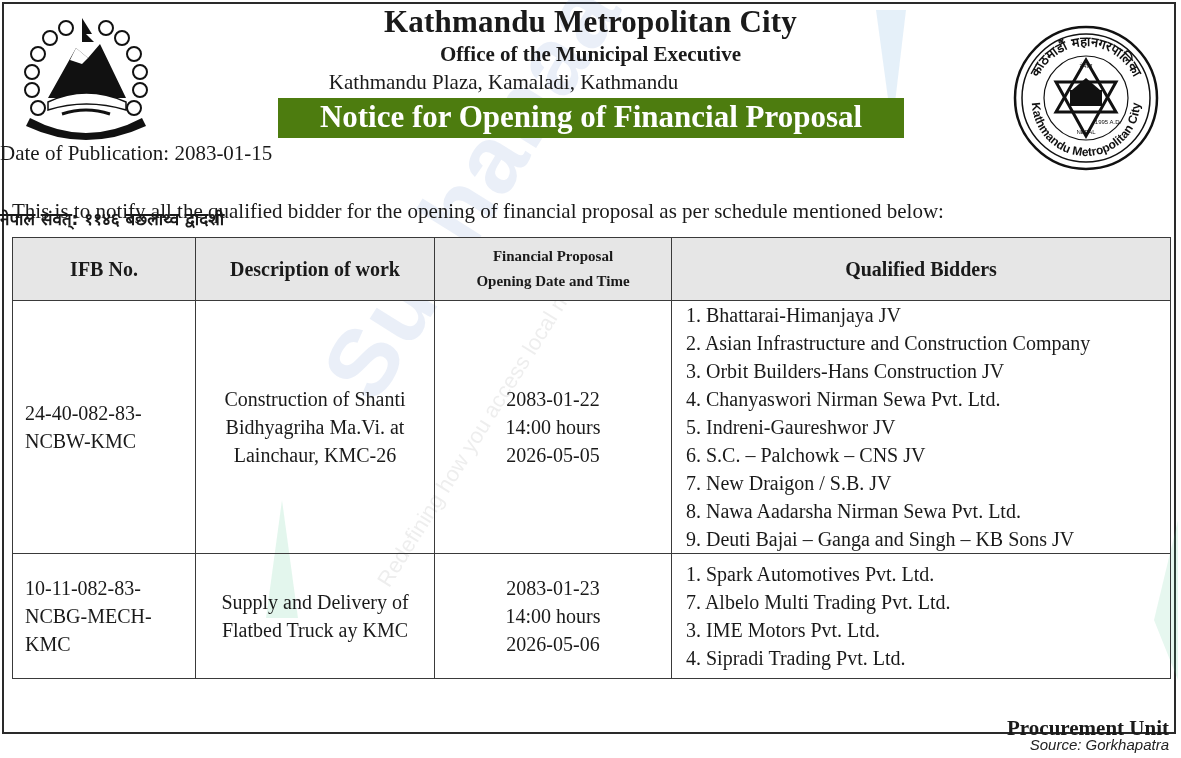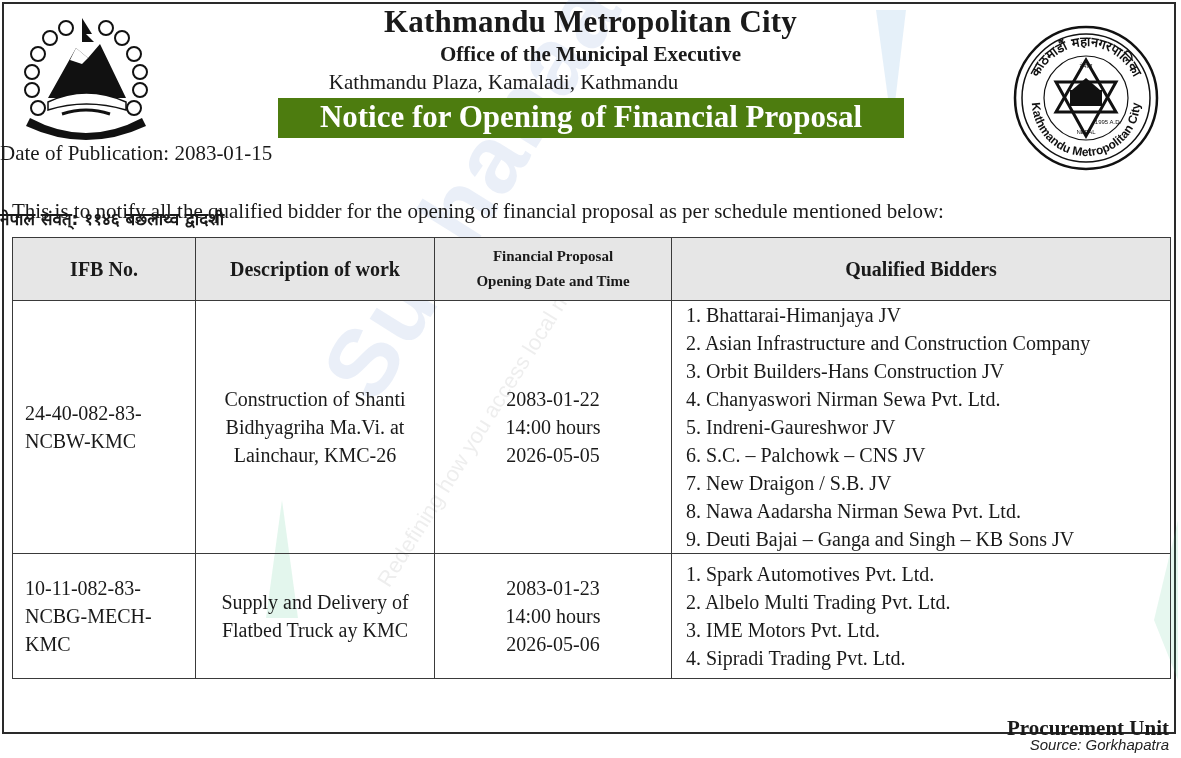--- a/index.html
+++ b/index.html
@@ -220,21 +220,21 @@
         <div>Flatbed Truck ay KMC</div>
       </td>
       <td class="when">
         <div>2083-01-23</div>
         <div>14:00 hours</div>
         <div>2026-05-06</div>
       </td>
       <td class="bidders">
         <ol>
           <li>1. Spark Automotives Pvt. Ltd.</li>
-          <li>2. Albelo Multi Trading Pvt. Ltd.</li>
+          <li>7. Albelo Multi Trading Pvt. Ltd.</li>
           <li>3. IME Motors Pvt. Ltd.</li>
           <li>4. Sipradi Trading Pvt. Ltd.</li>
         </ol>
       </td>
     </tr>
   </tbody>
 </table>
 
 <div class="sign">Procurement Unit</div>
 <div class="source">Source: Gorkhapatra</div>

